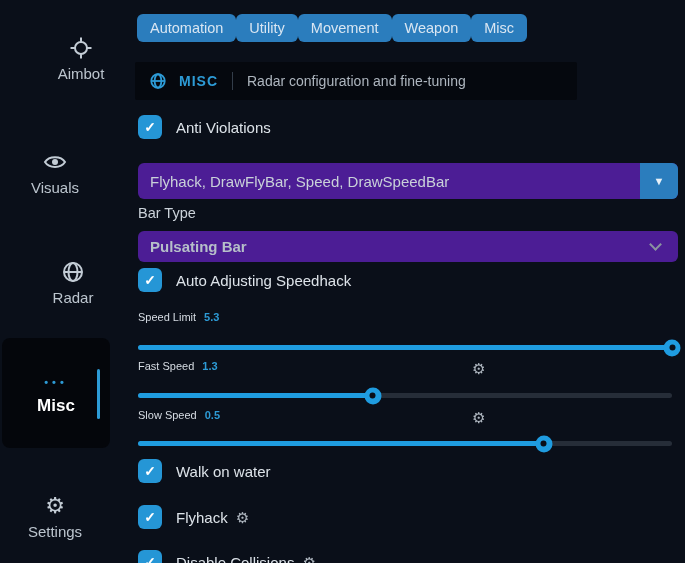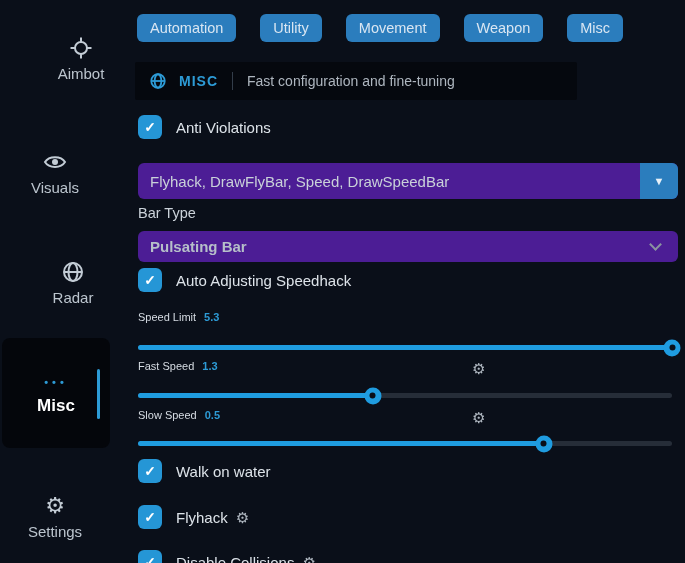--- a/index.html
+++ b/index.html
@@ -22,21 +22,21 @@
     position:absolute; left:2px; top:338px; width:108px; height:110px;
     background:#04060b; border-radius:8px; text-align:center; cursor:pointer;
   }
   .dots-icon { display:block; margin-top:38px; font-size:11px; letter-spacing:4px; color:#2d9bd6; font-weight:bold; }
   .dots-icon::before { content:"•••"; }
   .side-misc .lbl-sel { display:block; margin-top:8px; font-size:17px; font-weight:bold; color:#ffffff; }
   .sel-bar { position:absolute; right:10px; top:31px; width:3px; height:50px; background:#2d9bd6; border-radius:2px; }
 
   
   .main { position:absolute; left:130px; top:0; width:555px; height:563px; }
-  .tabs { position:absolute; left:7px; top:14px; display:flex; gap:24px; }
+  .tabs { position:absolute; left:7px; top:14px; display:flex; gap:0; }
   .tab {
     background:#2b7dbd; color:#d9e6f2; border:none; cursor:pointer;
     font-family:inherit; font-size:14.5px; padding:6px 13px; border-radius:6px;
   }
   .header-bar {
     position:absolute; left:5px; top:62px; width:442px; height:38px;
     background:#05080e; display:flex; align-items:center; padding:0 14px; border-radius:2px;
   }
   .header-bar .globe { color:#2d9bd6; height:18px; }
   .header-bar .globe svg { width:18px; height:18px; }
@@ -146,21 +146,21 @@
   <div class="header-bar">
     <span class="globe">
       <svg viewBox="0 0 24 24" fill="none" stroke="currentColor" stroke-width="2.4">
         <circle cx="12" cy="12" r="9"></circle>
         <line x1="3" y1="12" x2="21" y2="12"></line>
         <ellipse cx="12" cy="12" rx="4.5" ry="9"></ellipse>
       </svg>
     </span>
     <span class="header-title">MISC</span>
     <span class="header-sep"></span>
-    <span class="header-sub">Fast configuration and fine-tuning</span>
+    <span class="header-sub">Radar configuration and fine-tuning</span>
   </div>
 
   <div class="rows">
 
     <div class="cb-row" style="top:114px;text-align:center;">
       <span class="cb"></span>
       <span class="cb-label">Anti Violations</span>
     </div>
 
     <div class="field" style="top:163px; height:36px;">

